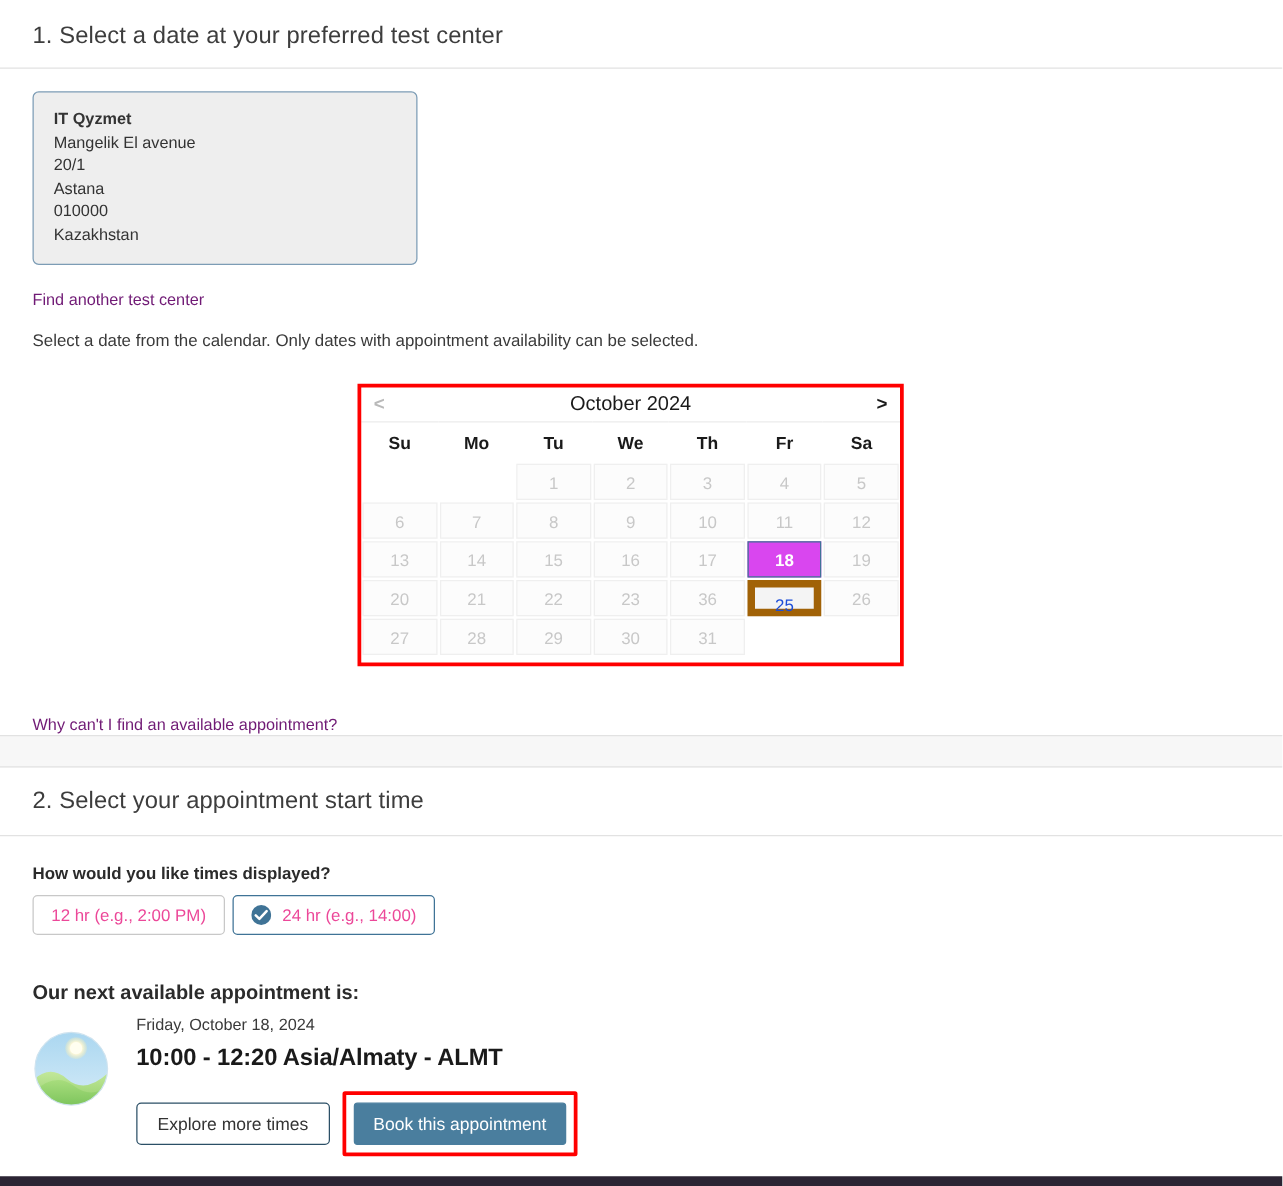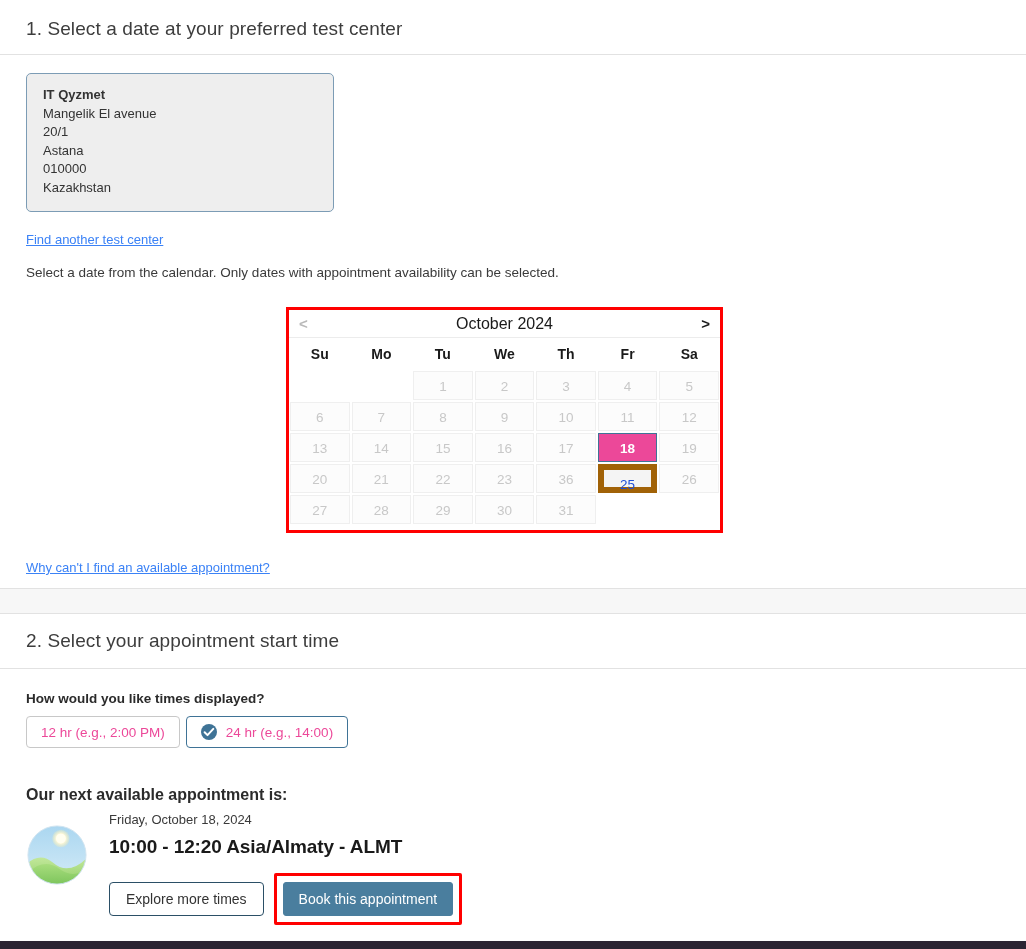--- a/index.html
+++ b/index.html
@@ -45,22 +45,21 @@
     border: 1px solid #7c9cb5;
     border-radius: 5px;
     padding: 12px 16px 14px 16px;
     line-height: 18.5px;
     font-size: 13px;
     color: #333;
   }
   .testcenter-box .tc-name { font-weight: bold; }
 
   .link {
-    color: #3b82f6;
-    text-decoration: underline;
+    color: #701a75;
     font-size: 13px;
     display: inline-block;
     cursor: pointer;
   }
   .find-link { margin-top: 20px; }
 
   .calendar-instructions {
     margin-top: 18px;
     font-size: 13.5px;
     color: #3a3a3a;
@@ -146,27 +145,27 @@
   .day.empty { background: transparent; border-color: transparent; }
   .day.available {
     color: #1d4ed8;
     background: #f4f4f4;
     border: 6px solid #a16207;
     font-weight: normal;
     cursor: pointer;
   }
   .day.selected {
     color: #ffffff;
-    background: #ec4899;
+    background: #d946ef;
     border: 1px solid #3f7396;
     font-weight: bold;
     cursor: pointer;
   }
 
-  .why-link { position: absolute; left: 26px; top: 253px; }
+  .why-link { position: absolute; left: 26px; top: 265px; }
 
   
   .band {
     position: absolute;
     left: 0;
     top: 588px;
     width: 100%;
     height: 26px;
     background: #f7f7f7;
     border-top: 1px solid #e2e2e2;

